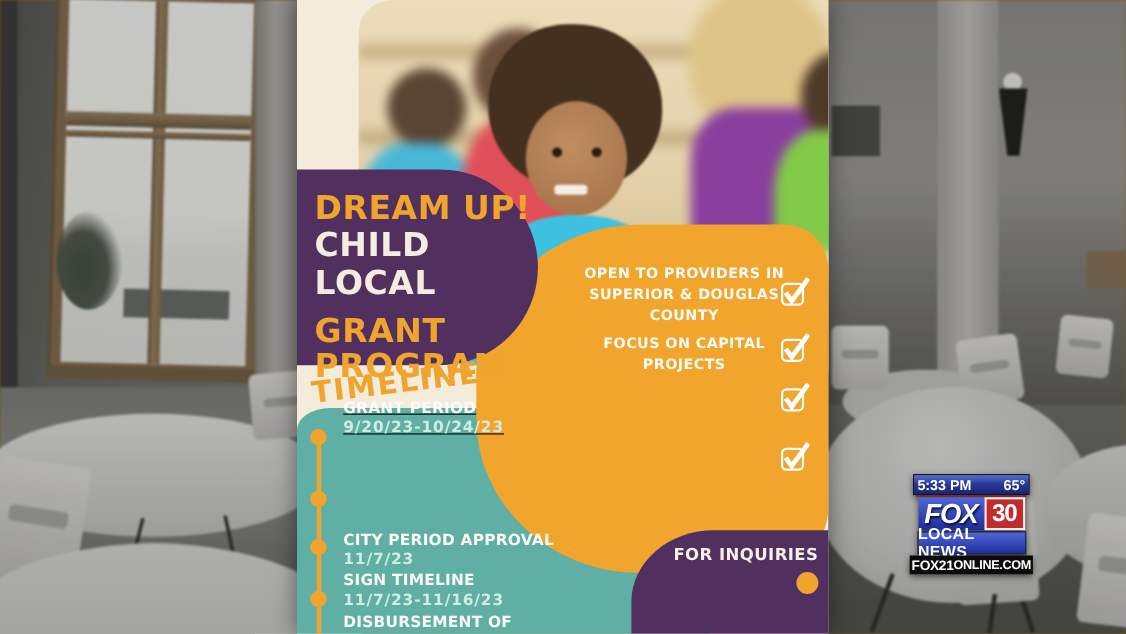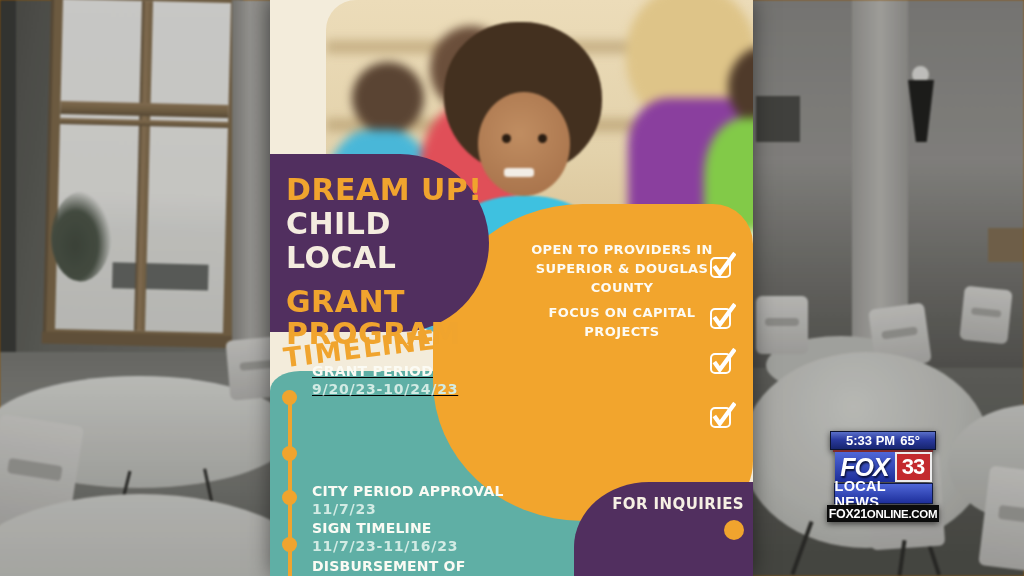--- a/index.html
+++ b/index.html
@@ -113,21 +113,21 @@
   .ct-phone{color:#f0a42e;font-size:20px;font-weight:800;letter-spacing:-.5px;}
   .icon-circle{display:flex;align-items:center;justify-content:center;border-radius:50%;background:#f0a42e;flex:0 0 auto;}
   .ic-phone{width:25px;height:25px;}
   .ic-mail{width:20px;height:20px;}
 
   
   .bug{position:absolute;left:826px;top:431px;width:114px;z-index:9;display:flex;
     flex-direction:column;align-items:center;filter:drop-shadow(0 2px 3px rgba(0,0,0,.6));
     font-family:"Liberation Sans",sans-serif;}
   .bug-time{width:106px;height:19px;border:1px solid #0d1330;display:flex;justify-content:space-between;
-    align-items:center;padding:0 15px;color:#fff;font-size:13px;font-weight:700;
+    align-items:center;padding:0 3px;color:#fff;font-size:13px;font-weight:700;
     background:linear-gradient(180deg,#5a6fc9 0%,#2a3a9e 45%,#17256f 100%);}
   .bug-redline{width:100px;height:2px;background:#7e2a2c;}
   .bug-logo{display:flex;margin-top:0;}
   .bug-fox{width:60px;height:30px;display:flex;align-items:center;justify-content:center;
     background:linear-gradient(180deg,#4f67d8,#1c2d98);color:#fff;font-weight:800;font-size:25px;
     font-style:italic;letter-spacing:-1px;text-shadow:1px 2px 2px rgba(5,10,40,.9);}
   .bug-21{width:37px;height:30px;display:flex;align-items:center;justify-content:center;
     background:#c32a2e;border:2px solid #ececec;color:#fff;font-weight:800;font-size:22px;letter-spacing:-1px;}
   .bug-tag{width:99px;height:21px;display:flex;align-items:center;justify-content:center;margin-top:1px;
     background:linear-gradient(180deg,#4f67d8,#1e2f9b);border:1px solid #101a45;color:#fff;
@@ -284,21 +284,21 @@
   </div>
 
   <div class="bug">
     <div class="bug-time">
       <span>5:33 PM</span>
       <span>65°</span>
     </div>
     <div class="bug-redline"></div>
     <div class="bug-logo">
       <div class="bug-fox">FOX</div>
-      <div class="bug-21">33</div>
+      <div class="bug-21">30</div>
     </div>
     <div class="bug-tag">LOCAL NEWS</div>
     <div class="bug-url">
       <span class="b1">FOX21</span>
       <span class="b2">ONLINE.COM</span>
     </div>
   </div>
 
 </div>
 

